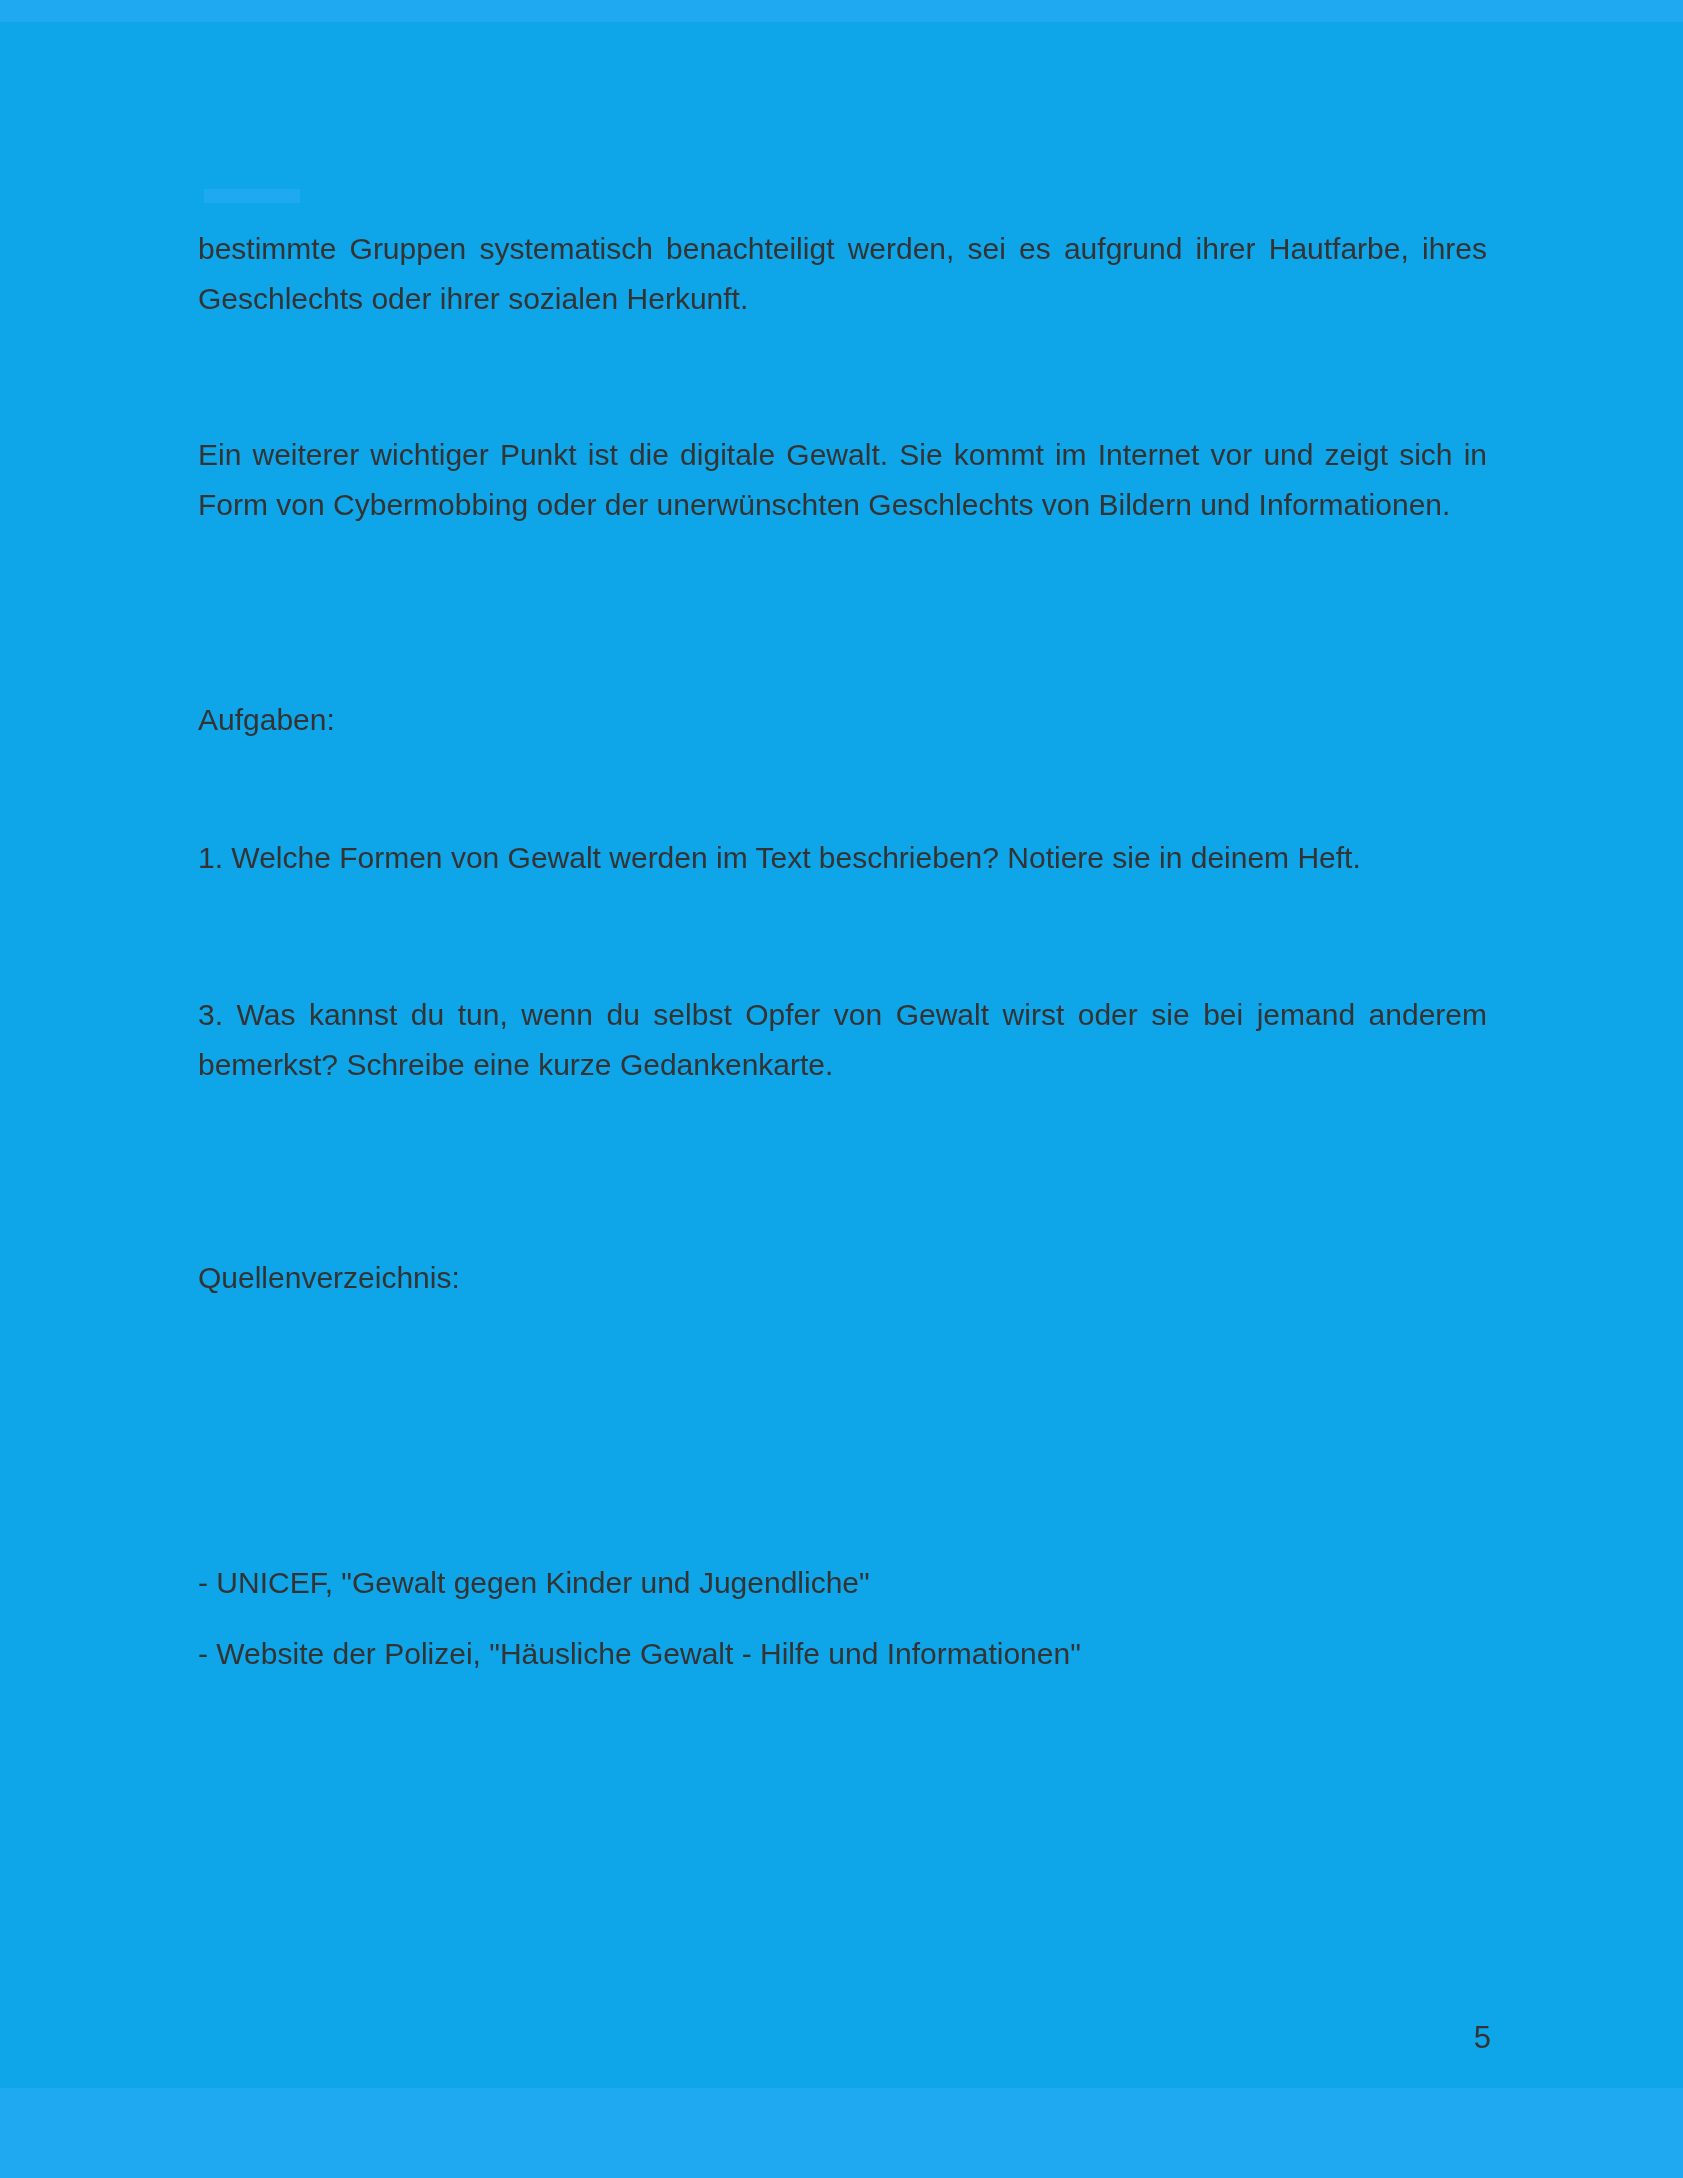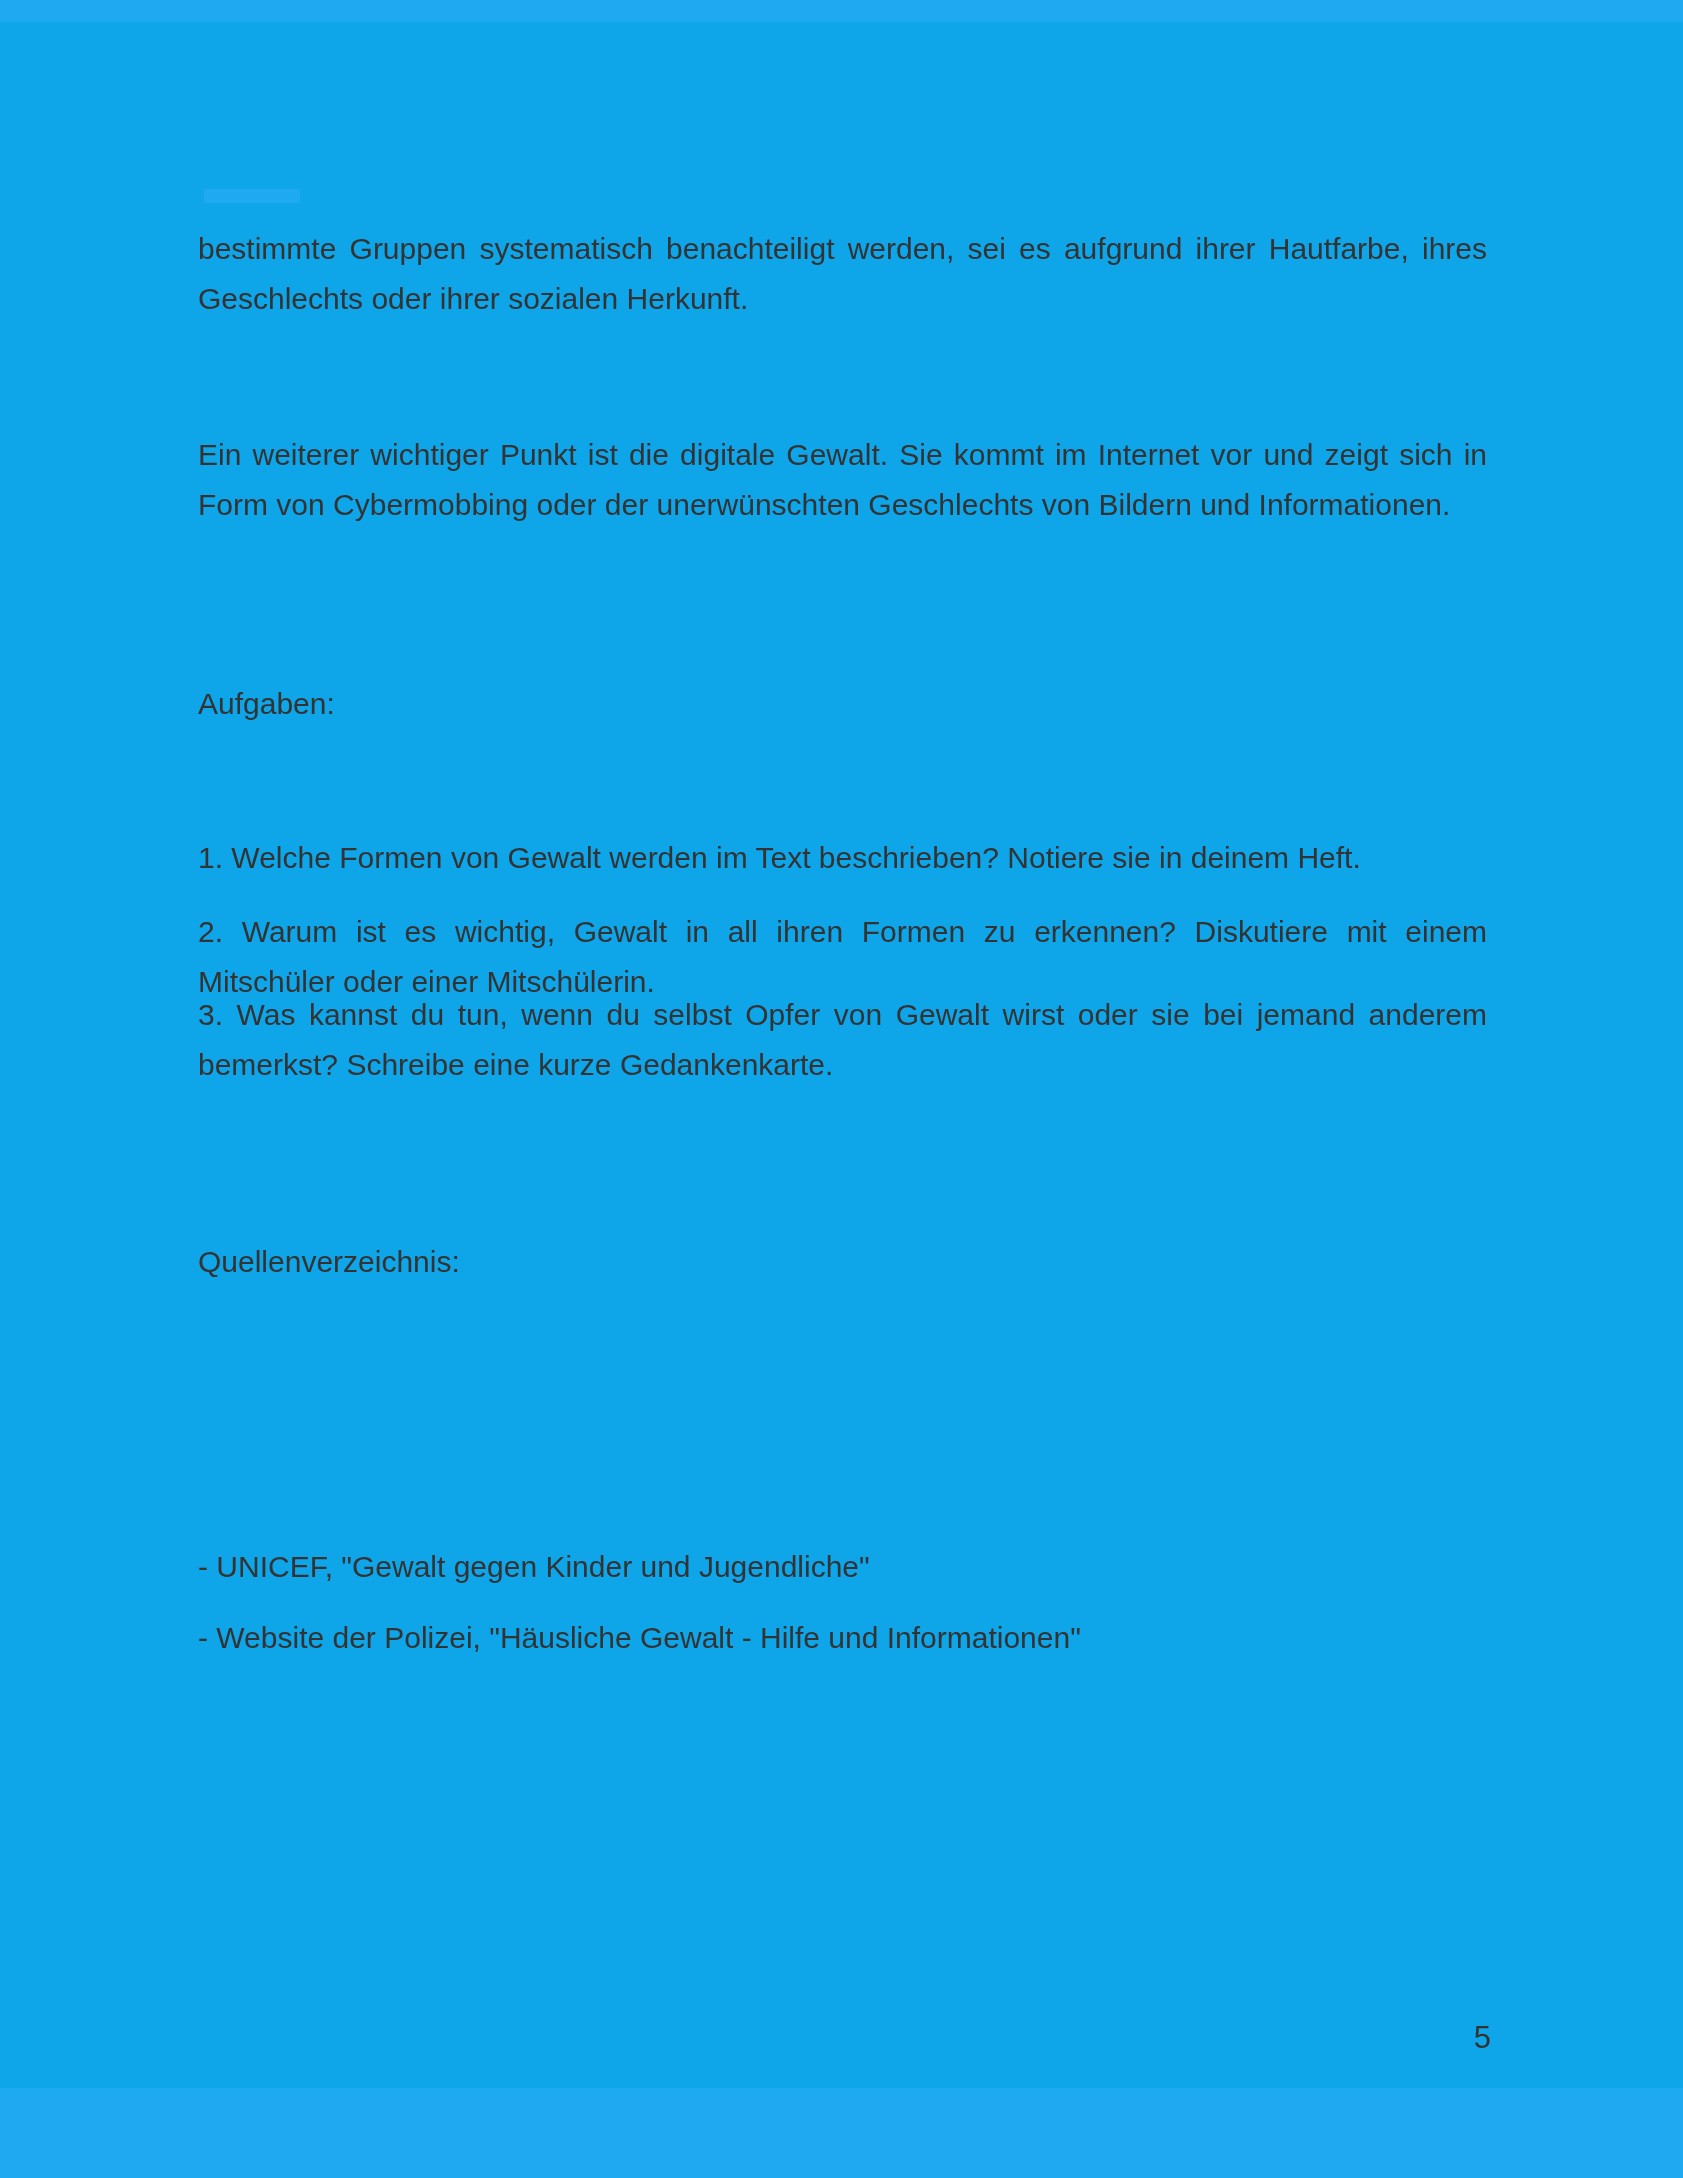--- a/index.html
+++ b/index.html
@@ -36,20 +36,21 @@
     position: absolute;
     left: 198px;
     width: 1289px;
     font-size: 30px;
     line-height: 50px;
     text-align: justify;
     color: #333333;
   }
   .heading {
     text-align: left;
+    margin-top: 16px;
   }
   .page-number {
     position: absolute;
     left: 198px;
     width: 1293px;
     top: 2018px;
     font-size: 31px;
     line-height: 40px;
     text-align: right;
     color: #333333;
@@ -65,21 +66,20 @@
   <div class="accent"></div>
 
   <div class="tb" style="top:224px">bestimmte Gruppen systematisch benachteiligt werden, sei es aufgrund ihrer Hautfarbe, ihres Geschlechts oder ihrer sozialen Herkunft.</div>
 
   <div class="tb" style="top:430px">Ein weiterer wichtiger Punkt ist die digitale Gewalt. Sie kommt im Internet vor und zeigt sich in Form von Cybermobbing oder der unerwünschten Geschlechts von Bildern und Informationen.</div>
 
   <div class="tb heading" style="top:679px">Aufgaben:</div>
 
   <div class="tb" style="top:833px">1. Welche Formen von Gewalt werden im Text beschrieben? Notiere sie in deinem Heft.</div>
 
-  <div class="tb" style="top:907px">2. Warum ist es wichtig, Gewalt in all ihren Formen zu erkennen? Diskutiere mit einem Mitschüler oder einer Mitschülerin.</div>
 
   <div class="tb" style="top:990px">3. Was kannst du tun, wenn du selbst Opfer von Gewalt wirst oder sie bei jemand anderem bemerkst? Schreibe eine kurze Gedankenkarte.</div>
 
   <div class="tb heading" style="top:1237px">Quellenverzeichnis:</div>
 
 
 
   <div class="tb heading" style="top:1542px">- UNICEF, "Gewalt gegen Kinder und Jugendliche"</div>
 
   <div class="tb heading" style="top:1613px">- Website der Polizei, "Häusliche Gewalt - Hilfe und Informationen"</div>

